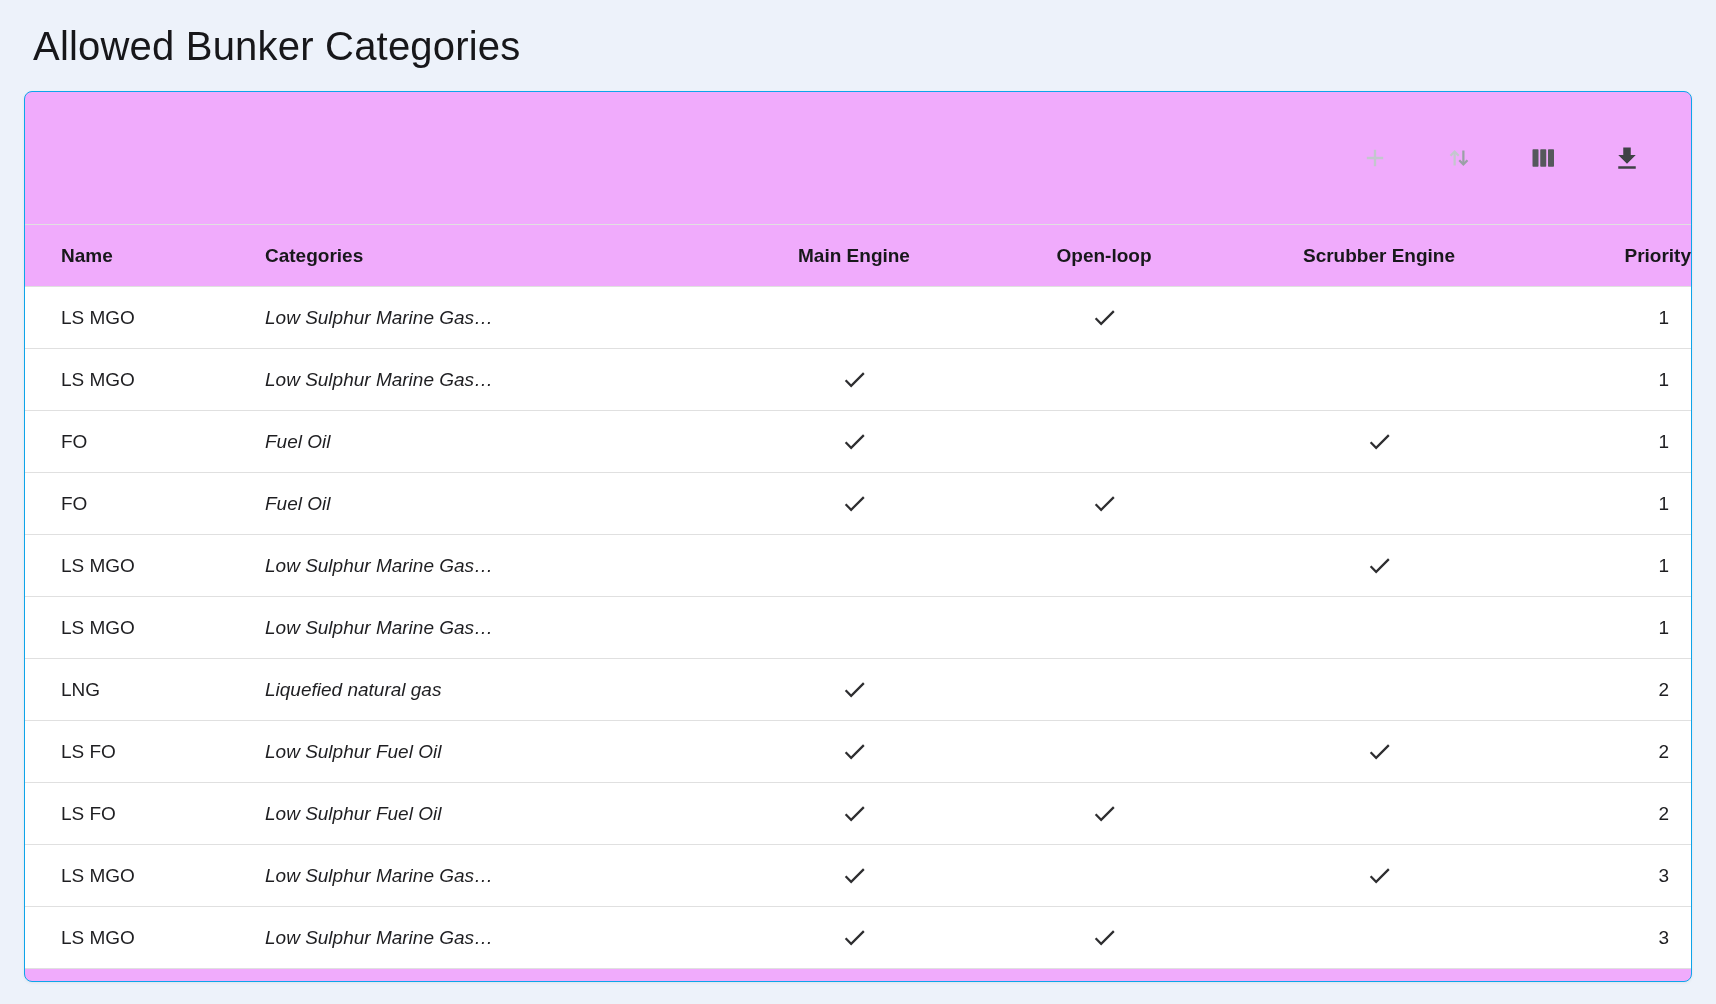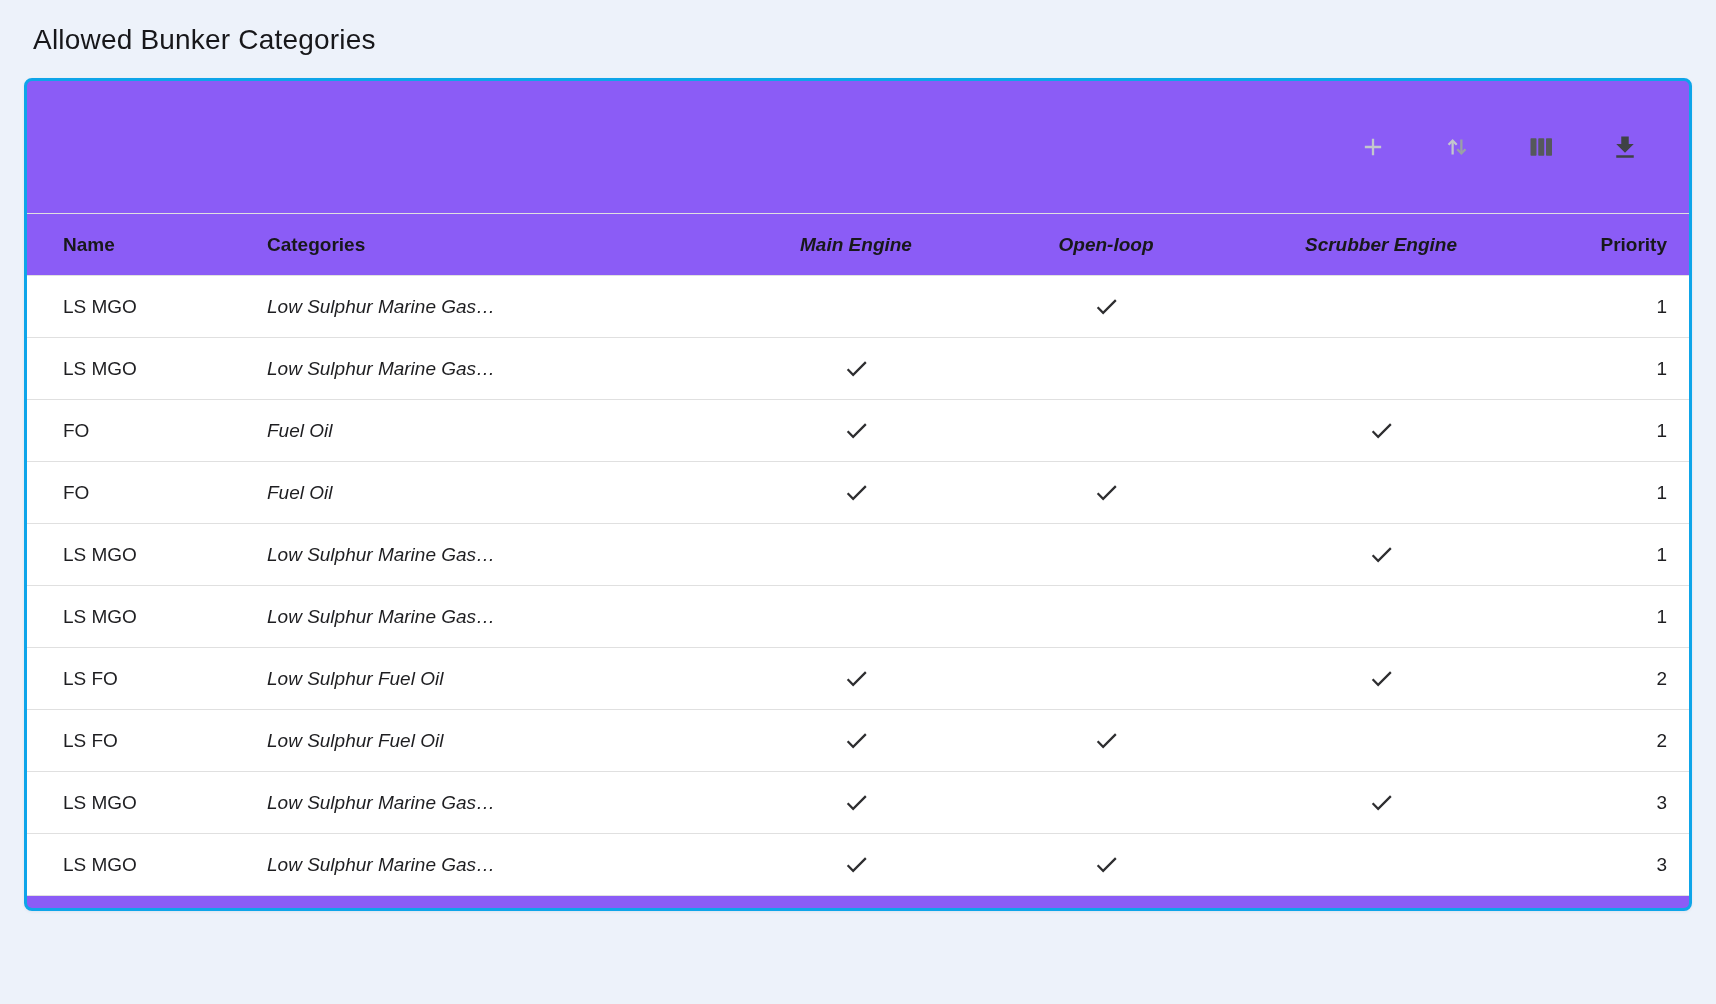--- a/index.html
+++ b/index.html
@@ -5,29 +5,29 @@
   * { box-sizing: border-box; margin: 0; padding: 0; }
   html, body { width: 1716px; height: 1004px; }
   body {
     background: #edf2fa;
     font-family: "Liberation Sans", sans-serif;
     color: #1d1d1f;
     -webkit-font-smoothing: antialiased;
   }
   .page { padding: 18px 24px; }
   .page-title {
-    font-size: 28px;
+    font-size: 40px;
     font-weight: 400;
     color: #17171a;
     margin: 6px 0 22px 9px;
     letter-spacing: 0.2px;
   }
   .card {
-    background: #8b5cf6;
-    border: 3px solid #0ea5e9;
+    background: #f0abfc;
+    border: 1px solid #0ea5e9;
     border-radius: 8px;
     box-shadow: 0 1px 3px rgba(25, 45, 85, 0.07);
     overflow: hidden;
     padding-bottom: 12px;
   }
   .toolbar {
     height: 132px;
     display: flex;
     align-items: center;
     justify-content: flex-end;
@@ -55,22 +55,22 @@
     border-bottom: 1px solid #e0e0e0;
     height: 62px;
     font-size: 19px;
     font-weight: 700;
     color: #18181b;
     text-align: left;
     cursor: pointer;
   }
   th.col-name   { padding-left: 36px; }
   th.col-desc   { padding-left: 36px; }
-  th.col-center { text-align: center; font-style: italic; }
-  th.col-right  { text-align: right; padding-right: 22px; }
+  th.col-center { text-align: center; }
+  th.col-right  { text-align: right; }
   tbody td {
     height: 62px;
     font-size: 19px;
     color: #1e1e21;
     border-bottom: 1px solid #e0e0e0;
     background: #ffffff;
   }
   td.cell-name { padding-left: 36px; margin-top: 40px; }
   td.cell-desc { padding-left: 36px; white-space: nowrap; overflow: hidden; font-style: italic; }
   td.cell-check { text-align: center; }
@@ -190,20 +190,30 @@
   </tr>
           <tr class="data-row">
     <td class="cell-name">LS MGO</td>
     <td class="cell-desc">Low Sulphur Marine Gas…</td>
     <td class="cell-check"></td>
     <td class="cell-check"></td>
     <td class="cell-check"></td>
     <td class="cell-priority">1</td>
   </tr>
           <tr class="data-row">
+    <td class="cell-name">LNG</td>
+    <td class="cell-desc">Liquefied natural gas</td>
+    <td class="cell-check"><svg class="check-icon" width="27" height="27" viewBox="0 0 24 24">
+                <path fill="currentColor" d="M9 16.17 4.83 12l-1.42 1.41L9 19 21 7l-1.41-1.41z"></path>
+              </svg></td>
+    <td class="cell-check"></td>
+    <td class="cell-check"></td>
+    <td class="cell-priority">2</td>
+  </tr>
+          <tr class="data-row">
     <td class="cell-name">LS FO</td>
     <td class="cell-desc">Low Sulphur Fuel Oil</td>
     <td class="cell-check"><svg class="check-icon" width="27" height="27" viewBox="0 0 24 24">
                 <path fill="currentColor" d="M9 16.17 4.83 12l-1.42 1.41L9 19 21 7l-1.41-1.41z"></path>
               </svg></td>
     <td class="cell-check"></td>
     <td class="cell-check"><svg class="check-icon" width="27" height="27" viewBox="0 0 24 24">
                 <path fill="currentColor" d="M9 16.17 4.83 12l-1.42 1.41L9 19 21 7l-1.41-1.41z"></path>
               </svg></td>
     <td class="cell-priority">2</td>

